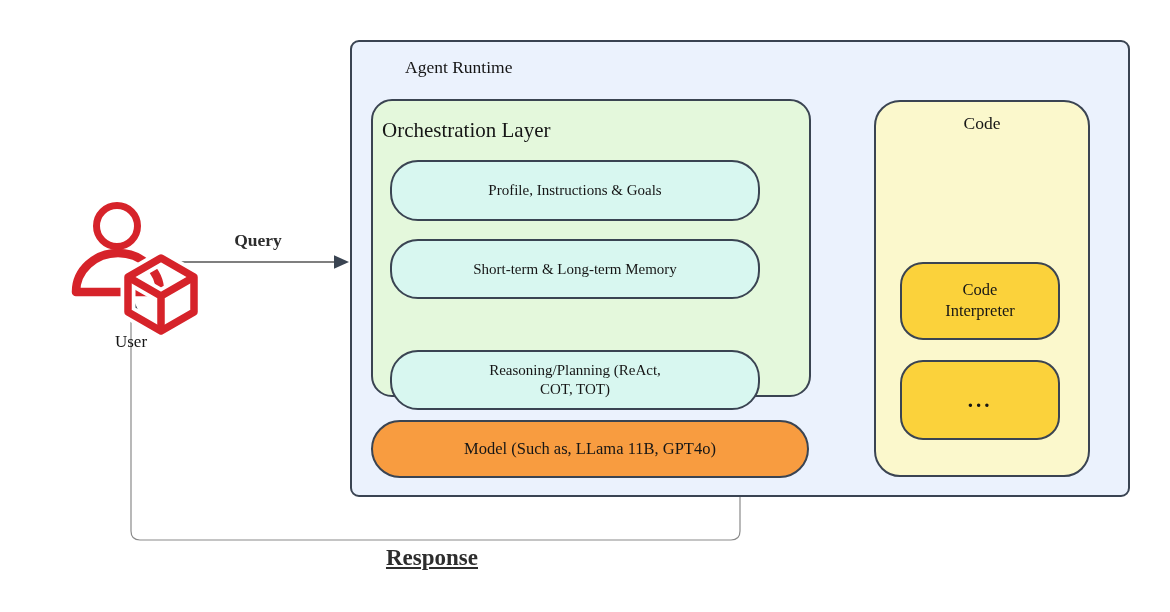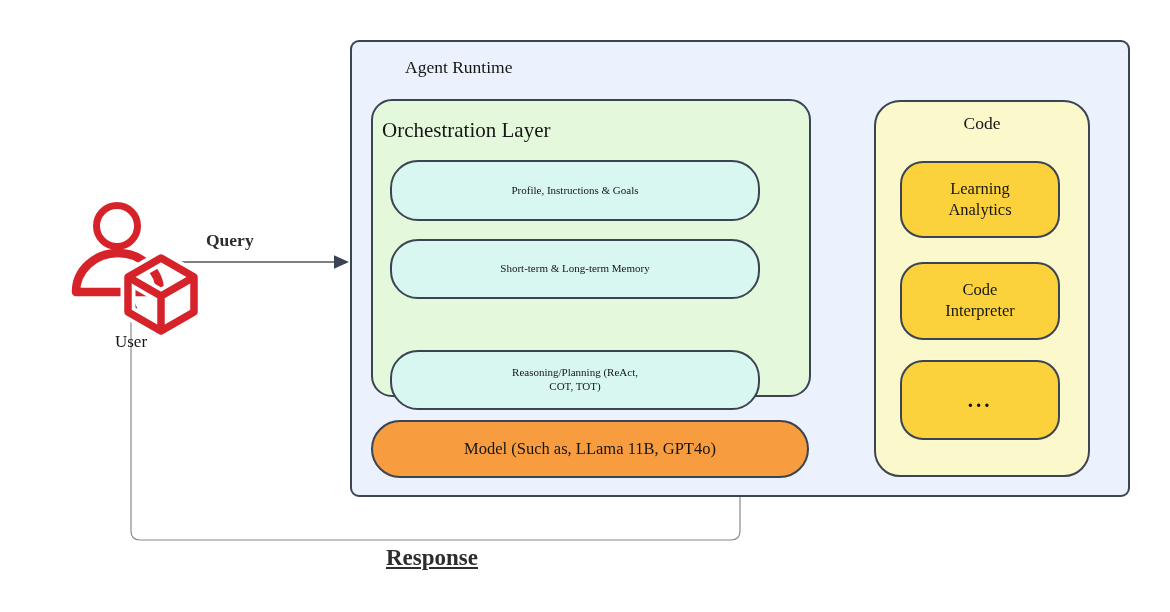--- a/index.html
+++ b/index.html
@@ -21,21 +21,21 @@
   #agent-runtime { left:350px; top:40px; width:780px; height:457px;
     background:#EBF2FD; border-radius:9px; }
   #agent-runtime-title { left:405px; top:57px; font-size:17.5px; }
 
   
   #orchestration { left:371px; top:99px; width:440px; height:298px;
     background:#E4F8DC; border-radius:21px; }
   #orchestration-title { left:382px; top:118px; font-size:21px; }
 
   .mem-pill { left:390px; width:370px; background:#D8F7F0;
-    border-radius:28px; font-size:11px; }
+    border-radius:28px; font-size:15px; }
   #profile-box   { top:160px; height:61px; }
   #memory-box    { top:239px; height:60px; }
   #reasoning-box { top:320px; height:60px;margin-top:30px; }
 
   
   #model-box { left:371px; top:420px; width:438px; height:58px;
     background:#F89C40; border-radius:29px; font-size:16.5px; }
 
   
   #tools-panel { left:874px; top:100px; width:216px; height:377px;
@@ -43,21 +43,21 @@
   #tools-title { left:874px; top:113px; width:216px; text-align:center;
     font-size:17.5px; }
   .tool-pill { left:900px; width:160px; background:#FBD23B;
     border-radius:23px; font-size:16.5px; }
   #tool-learning-analytics { top:161px; height:77px; }
   #tool-code-interpreter   { top:262px; height:78px; }
   #tool-ellipsis { top:360px; height:80px; font-size:21px; font-weight:bold;
     letter-spacing:3px; }
 
   
-  #query-label { left:206px; top:230px; width:104px; text-align:left;
+  #query-label { left:206px; top:230px; width:104px; text-align:center;
     font-weight:bold; font-size:17.5px; color:#2d2d2d; }
   #response-label { left:366px; top:545px; width:112px; text-align:right;
     font-weight:bold; font-size:23px; color:#2d2d2d;text-decoration:underline; }
   #user-label { left:97px; top:332px; width:68px; text-align:center;
     font-size:17px; }
 </style>
 </head>
 <body>
 
 <div class="page">
@@ -100,22 +100,20 @@
   <div class="box pill mem-pill" id="profile-box">Profile, Instructions &amp; Goals</div>
   <div class="box pill mem-pill" id="memory-box">Short-term &amp; Long-term Memory</div>
   <div class="box pill mem-pill" id="reasoning-box">Reasoning/Planning (ReAct,
 COT, TOT)</div>
 
   <div class="box pill" id="model-box">Model (Such as, LLama 11B, GPT4o)</div>
 
   <div class="box" id="tools-panel"></div>
   <div class="label" id="tools-title">Code</div>
 
-  <div class="box pill tool-pill" id="tool-learning-analytics">Learning
-Analytics</div>
   <div class="box pill tool-pill" id="tool-code-interpreter">Code
 Interpreter</div>
   <div class="box pill tool-pill" id="tool-ellipsis">...</div>
 
   <div class="label" id="query-label">Query</div>
   <div class="label" id="response-label">Response</div>
   <div class="label" id="user-label">User</div>
 
 </div>
 

